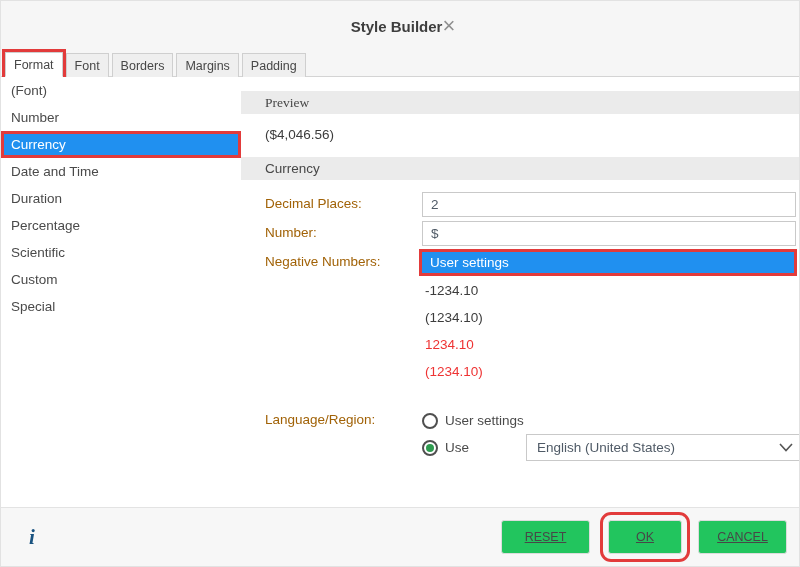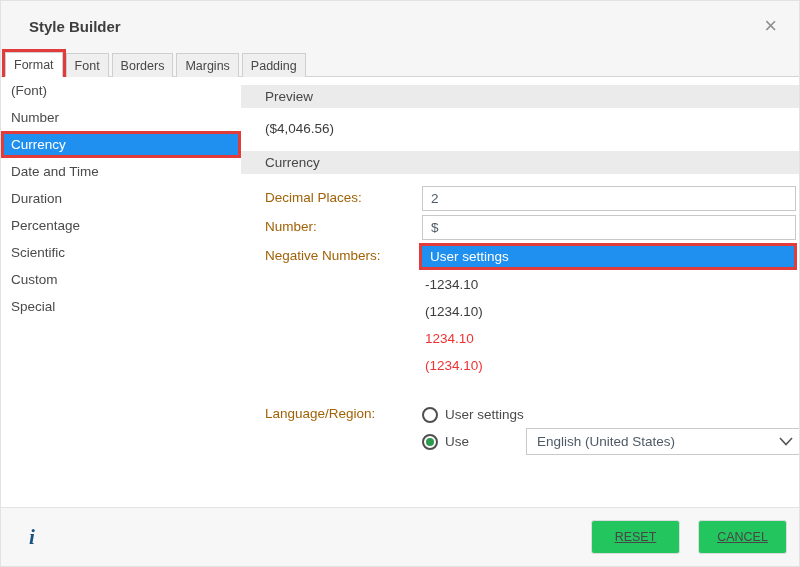--- a/index.html
+++ b/index.html
@@ -5,42 +5,42 @@
   html,body{margin:0;padding:0;background:#fff;}
   *{box-sizing:border-box;}
   .dialog{
     width:800px;height:567px;position:relative;
     font-family:"Liberation Sans",sans-serif;
     background:#ffffff;border:1px solid #e2e2e2;
     display:flex;flex-direction:column;overflow:hidden;
   }
   
   .hdr{height:50px;background:#f6f6f6;display:flex;align-items:center;
-       justify-content:space-between;padding:0 22px 0 28px;flex:0 0 auto;}
+       justify-content:center;padding:0 22px 0 28px;flex:0 0 auto;}
   .hdr-title{font-size:15px;font-weight:bold;color:#3e3e3e;}
   .close{font-size:22px;color:#8f8f8f;cursor:pointer;line-height:1;font-weight:400;}
   
   .tabstrip{height:26px;background:#f6f6f6;border-bottom:1px solid #d4d4d4;
             display:flex;align-items:flex-end;padding-left:4px;flex:0 0 auto;}
   .tab{font-size:12.5px;color:#474747;background:#efefef;border:1px solid #cfcfcf;
        border-bottom:none;padding:5px 8px 4px 8px;margin-right:3px;margin-bottom:-1px;
        cursor:pointer;white-space:nowrap;}
   .tab.selected{background:#ffffff;border-bottom:1px solid #ffffff;}
   .annotated{outline:3px solid #e23b3b;}
   
   .body{flex:1;display:flex;background:#fff;min-height:0;}
   .sidebar{width:240px;flex:0 0 auto;padding-top:0;}
   .side-item{height:27px;line-height:27px;padding-left:10px;font-size:13.5px;
              color:#4a4a4a;cursor:pointer;white-space:nowrap;}
   .side-item.selected{background:#2090f0;color:#ffffff;margin:3px 3px;height:21px;
                       line-height:21px;padding-left:7px;outline:3px solid #e23b3b;}
   .content{flex:1;min-width:0;}
   .sect-hdr{background:#ebebeb;height:23px;line-height:23px;padding-left:24px;
             font-size:13.5px;color:#474747;}
-  .sect-hdr.first{margin-top:8px;}
+  .sect-hdr.first{margin-top:14px;font-family:Liberation Serif, serif;}
   .preview-val{padding:13px 0 12px 24px;font-size:13.5px;color:#3c3c3c;height:43px;}
   .form{padding:12px 5px 0 24px;}
   .row{display:flex;margin-bottom:4px;}
   .row-label{width:157px;flex:0 0 auto;font-size:13.5px;color:#a16207;padding-top:4px;}
   .fld{flex:1;}
   .txt-input{width:374px;height:25px;border:1px solid #c9c9c9;background:#fff;
              padding:0 8px;font-size:13.5px;color:#4f5a66;
              font-family:"Liberation Sans",sans-serif;display:block;}
   .neg-list{width:374px;}
   .neg-opt{height:27px;line-height:27px;padding-left:3px;font-size:13.5px;
@@ -162,17 +162,18 @@
         </div>
 
       </div>
     </div>
   </div>
 
   <div class="ftr">
     <span class="info-i">i</span>
     <div class="ftr-btns">
       <button class="btn btn-reset">RESET</button>
+      <button class="btn btn-ok annotated-ok">OK</button>
       <button class="btn btn-cancel">CANCEL</button>
     </div>
   </div>
 
 </div>
 
 </body></html>

